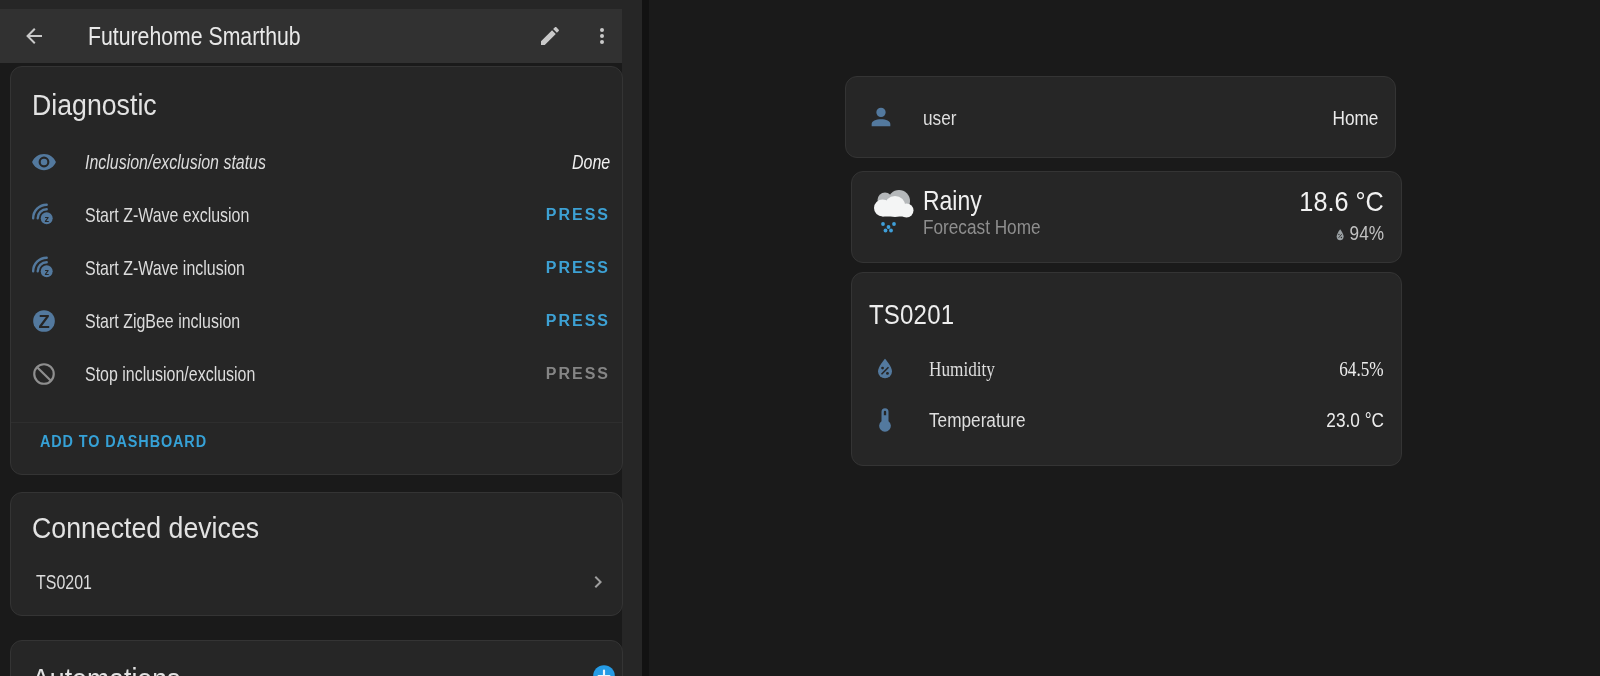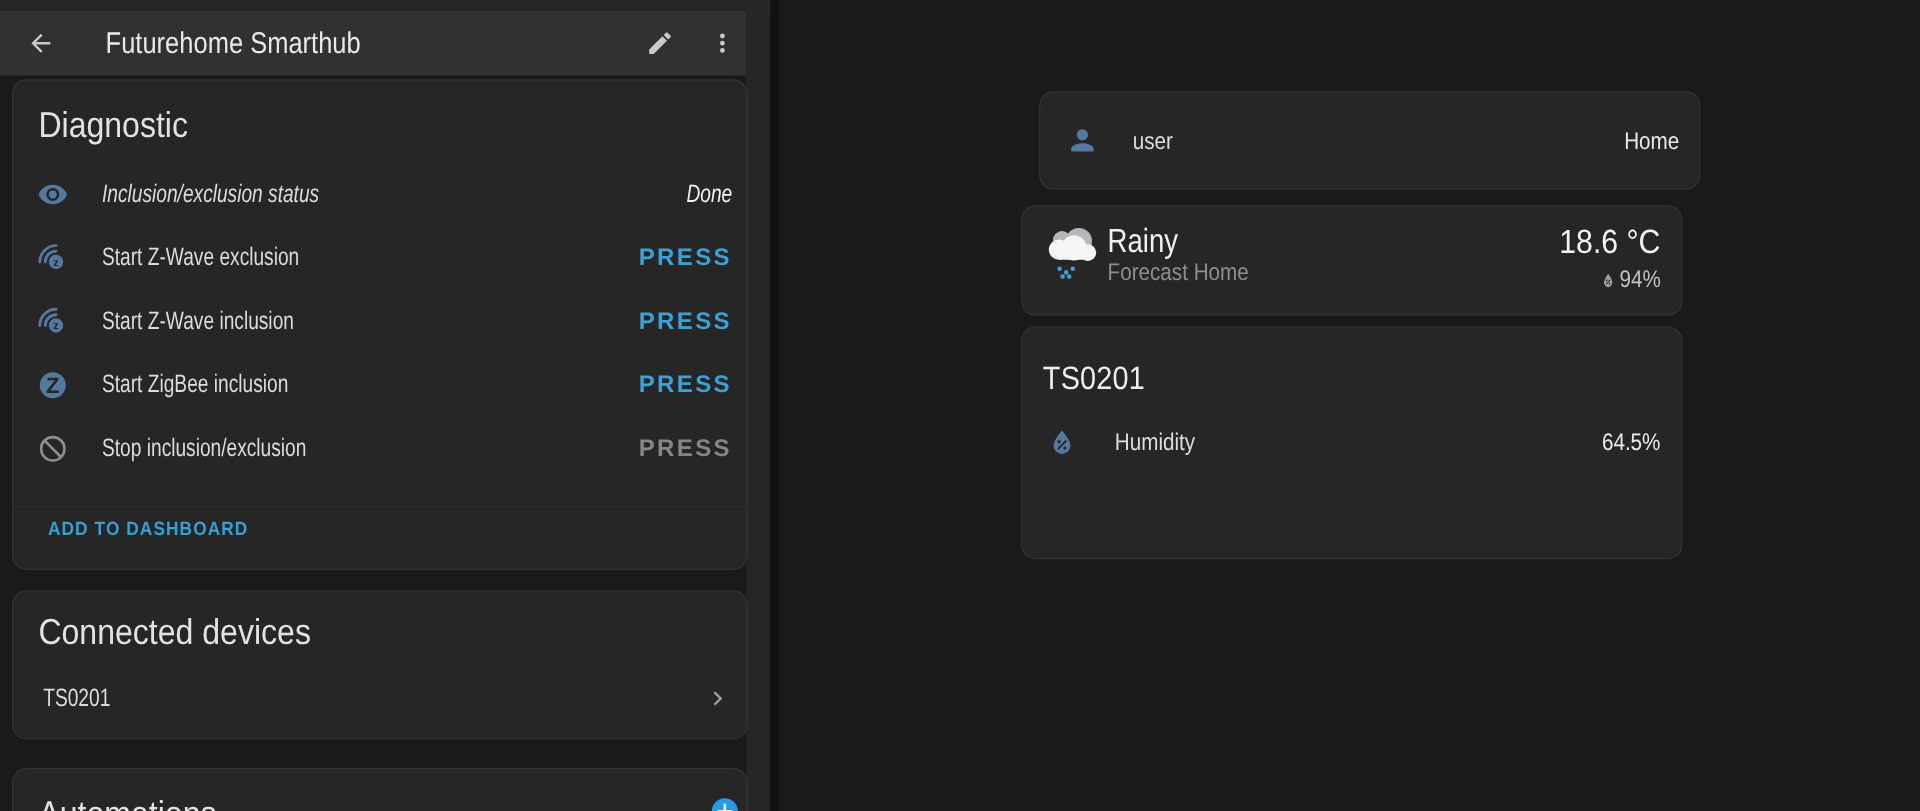--- a/index.html
+++ b/index.html
@@ -24,21 +24,21 @@
   #diag-card { left:10px; top:66px; width:613px; height:409px; }
   .card-title { position:absolute; left:21px; font-size:30px; line-height:36px; color:#e2e2e2;
     transform:scaleX(0.89); transform-origin:left center; white-space:nowrap; }
   #diag-title { top:86px; }
   .drow { position:absolute; left:0; width:100%; height:40px; }
   .drow .row-icon { position:absolute; left:20px; top:7px; width:26px; height:26px; }
   .drow .row-label { position:absolute; left:74px; top:0; height:40px; line-height:40px;
     font-size:21px; color:#dcdcdc; transform:scaleX(0.76); transform-origin:left center; white-space:nowrap; }
   .drow .row-value { position:absolute; right:12px; top:0; height:40px; line-height:40px;
     font-size:21px; color:#f1f1f1; transform:scaleX(0.76); transform-origin:right center; white-space:nowrap; }
-  .drow .press { font-size:20px; font-weight:bold; letter-spacing:2px; color:#3da1d4;
+  .drow .press { font-size:16px; font-weight:bold; letter-spacing:2px; color:#3da1d4;
     transform:none; padding:0; font-family:"Liberation Sans", sans-serif; }
   .drow .press.disabled { color:#858585; }
   #drow-0 { top:75px;font-style:italic; } #drow-1 { top:128px; } #drow-2 { top:181px; }
   #drow-3 { top:234px; } #drow-4 { top:287px; }
   #diag-divider { position:absolute; left:0; top:355px; width:100%; height:1px; background:#2e2e2e; }
   #add-dashboard { position:absolute; left:29px; top:367px; height:16px; line-height:16px;
     font-size:16px; font-weight:bold; letter-spacing:1px; color:#36a1d6; white-space:nowrap;
     transform:scaleX(0.9); transform-origin:left center; }
 
   #devices-card { left:10px; top:492px; width:613px; height:124px; }
@@ -55,21 +55,21 @@
   #panel-divider { position:absolute; left:642px; top:0; width:7px; height:676px; background:#121212; }
 
   
   #right-panel { position:absolute; left:649px; top:0; width:951px; height:676px; background:#1a1a1a; }
   #right-header { position:absolute; left:0; top:0; width:951px; height:68px; background:#18272d; }
   #menu-icon { position:absolute; left:26px; top:23px; width:23px; height:23px; }
   #overview-title { position:absolute; left:96px; top:0; height:68px; line-height:68px;
     font-size:24px; color:#e0e4e5; transform:scaleX(0.86); transform-origin:left center; }
   #right-kebab-icon { position:absolute; left:869px; top:23px; width:24px; height:24px; }
 
-  #user-card { left:217px; top:76px; width:551px; height:82px; }
+  #user-card { left:196px; top:76px; width:551px; height:82px; }
   #user-icon { position:absolute; left:21px; top:26px; width:28px; height:28px; }
   #user-label { position:absolute; left:77px; top:0; height:82px; line-height:82px; font-size:20px; color:#dedede;
     transform:scaleX(0.86); transform-origin:left center; }
   #user-value { position:absolute; right:17px; top:0; height:82px; line-height:82px; font-size:20px; color:#eaeaea;
     transform:scaleX(0.86); transform-origin:right center; }
 
   #weather-card { left:202px; top:171px; width:551px; height:92px; }
   #weather-icon { position:absolute; left:18px; top:14px; width:48px; height:48px; }
   #weather-state { position:absolute; left:71px; top:13px; font-size:28px; line-height:32px; color:#f0f0f0;
     transform:scaleX(0.82); transform-origin:left center; }
@@ -82,21 +82,21 @@
   #weather-humidity svg { vertical-align:-3px; margin-right:3px; }
 
   #ts-card { left:202px; top:272px; width:551px; height:194px; }
   #ts-title { position:absolute; left:17px; top:296px; font-size:27px; color:#ededed; letter-spacing:0.2px; }
   .ts-row { position:absolute; left:0; width:100%; height:40px; }
   .ts-row .row-icon { position:absolute; left:19px; top:6px; width:28px; height:28px; }
   .ts-row .row-label { position:absolute; left:77px; top:0; height:40px; line-height:40px; font-size:20px; color:#dedede;
     transform:scaleX(0.86); transform-origin:left center; }
   .ts-row .row-value { position:absolute; right:17px; top:0; height:40px; line-height:40px; font-size:20px; color:#ececec;
     transform:scaleX(0.86); transform-origin:right center; }
-  #ts-row-0 { top:76px; } #ts-row-1 { top:127px; }
+  #ts-row-0 { top:76px;font-family:Liberation Serif, serif; } #ts-row-1 { top:127px; }
 </style>
 </head>
 <body>
 
 <div id="stage">
 
   <div id="left-panel">
     <div id="left-topstrip"></div>
     <div id="left-gutter"></div>
     <div id="left-appbar">
@@ -241,16 +241,23 @@
         <svg class="row-icon" viewBox="0 0 24 24">
           <path fill="#53799e" d="M12,3.25C12,3.25 6,10 6,14A6,6 0 0,0 12,20A6,6 0 0,0 18,14C18,10 12,3.25 12,3.25Z"></path>
           <line x1="9" y1="16.5" x2="15" y2="10.5" stroke="#262626" stroke-width="1.4"></line>
           <circle cx="9.9" cy="11.2" r="1.2" fill="#262626"></circle>
           <circle cx="14.1" cy="15.8" r="1.2" fill="#262626"></circle>
         </svg>
         <div class="row-label">Humidity</div>
         <div class="row-value">64.5%</div>
       </div>
 
+      <div id="ts-row-1" class="ts-row">
+        <svg class="row-icon" viewBox="0 0 24 24">
+          <path fill="#53799e" fill-rule="evenodd" d="M15,13V5A3,3 0 0,0 9,5V13A5,5 0 1,0 15,13M12,4A1,1 0 0,1 13,5V8H11V5A1,1 0 0,1 12,4Z"></path>
+        </svg>
+        <div class="row-label">Temperature</div>
+        <div class="row-value">23.0 °C</div>
+      </div>
     </div>
   </div>
 
 </div>
 
 </body></html>

